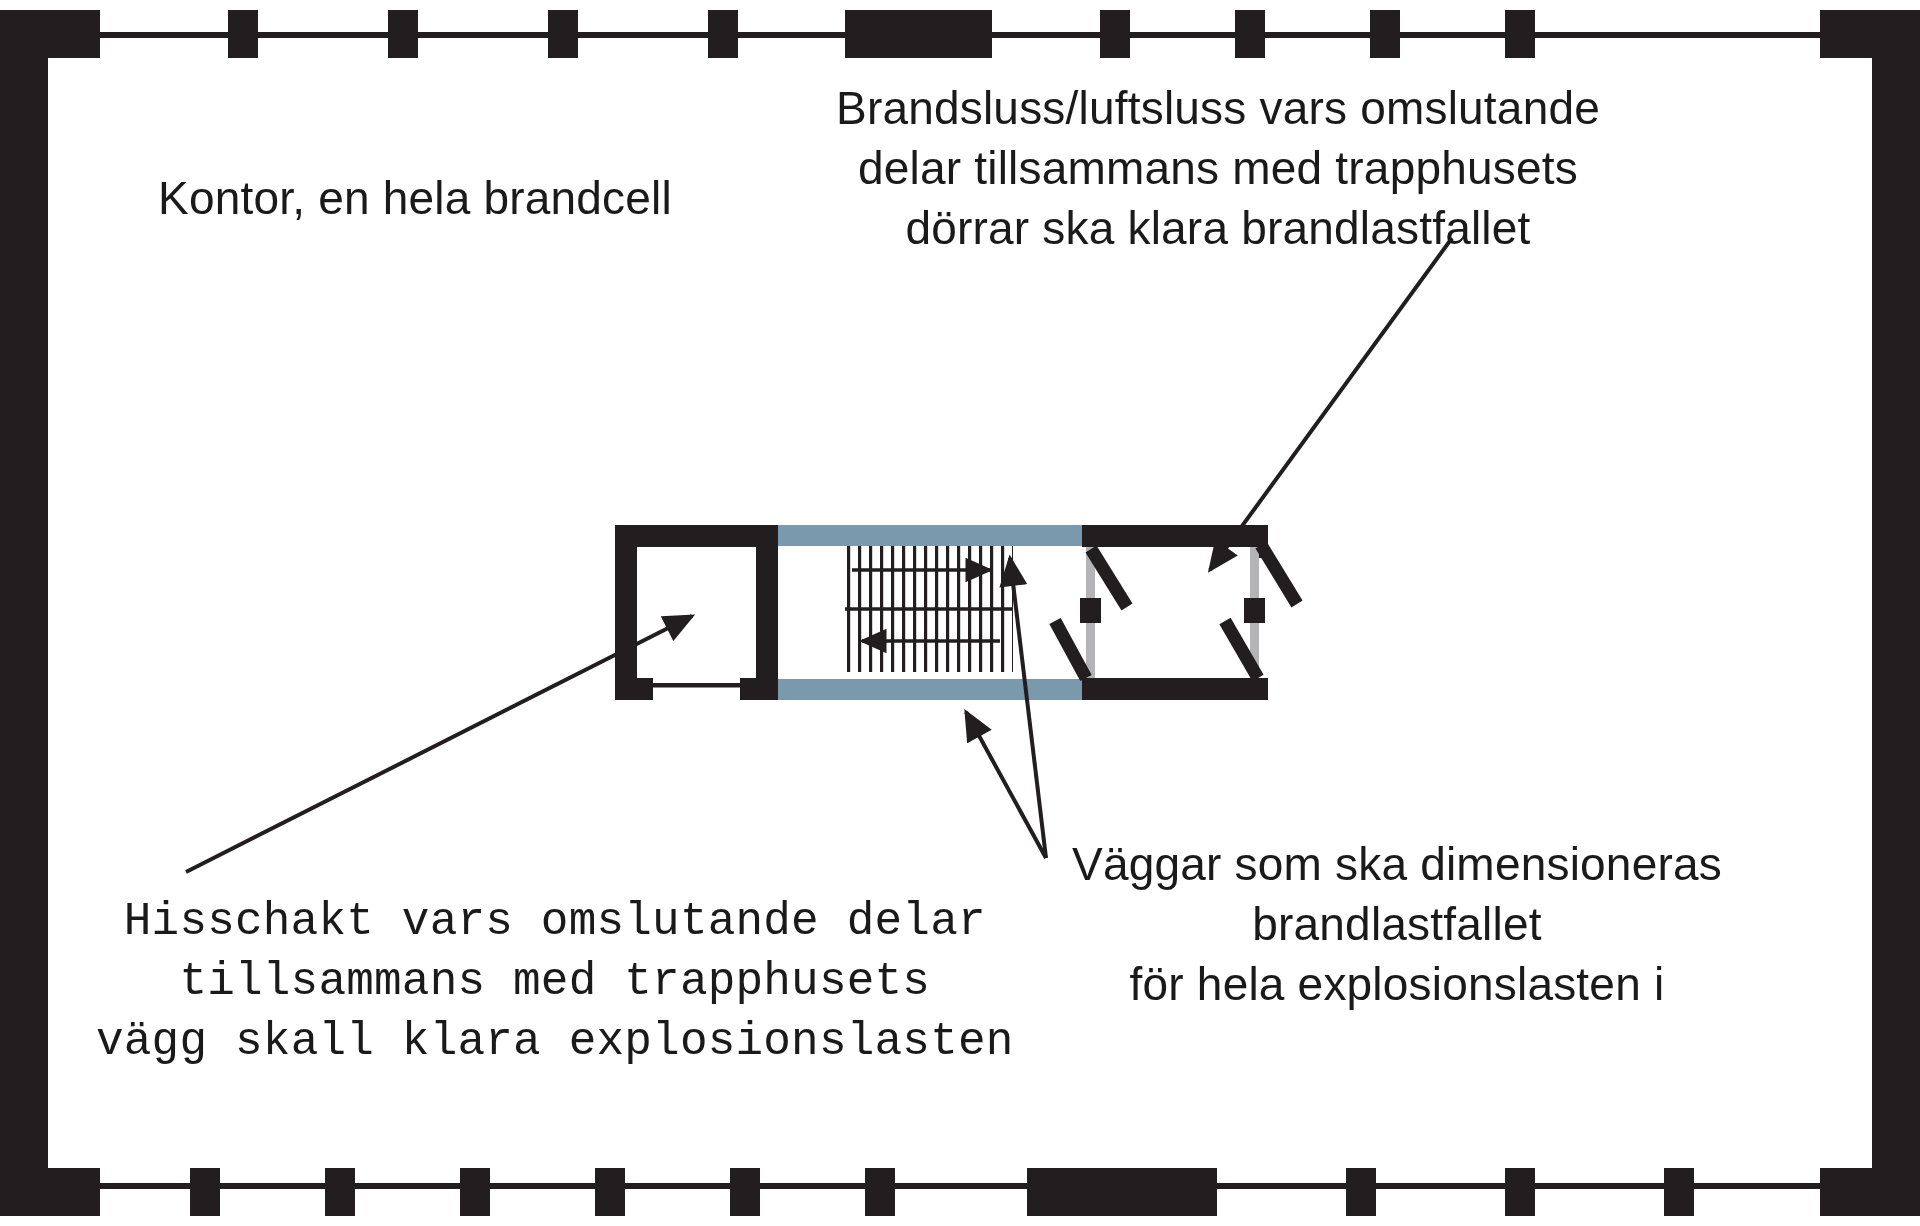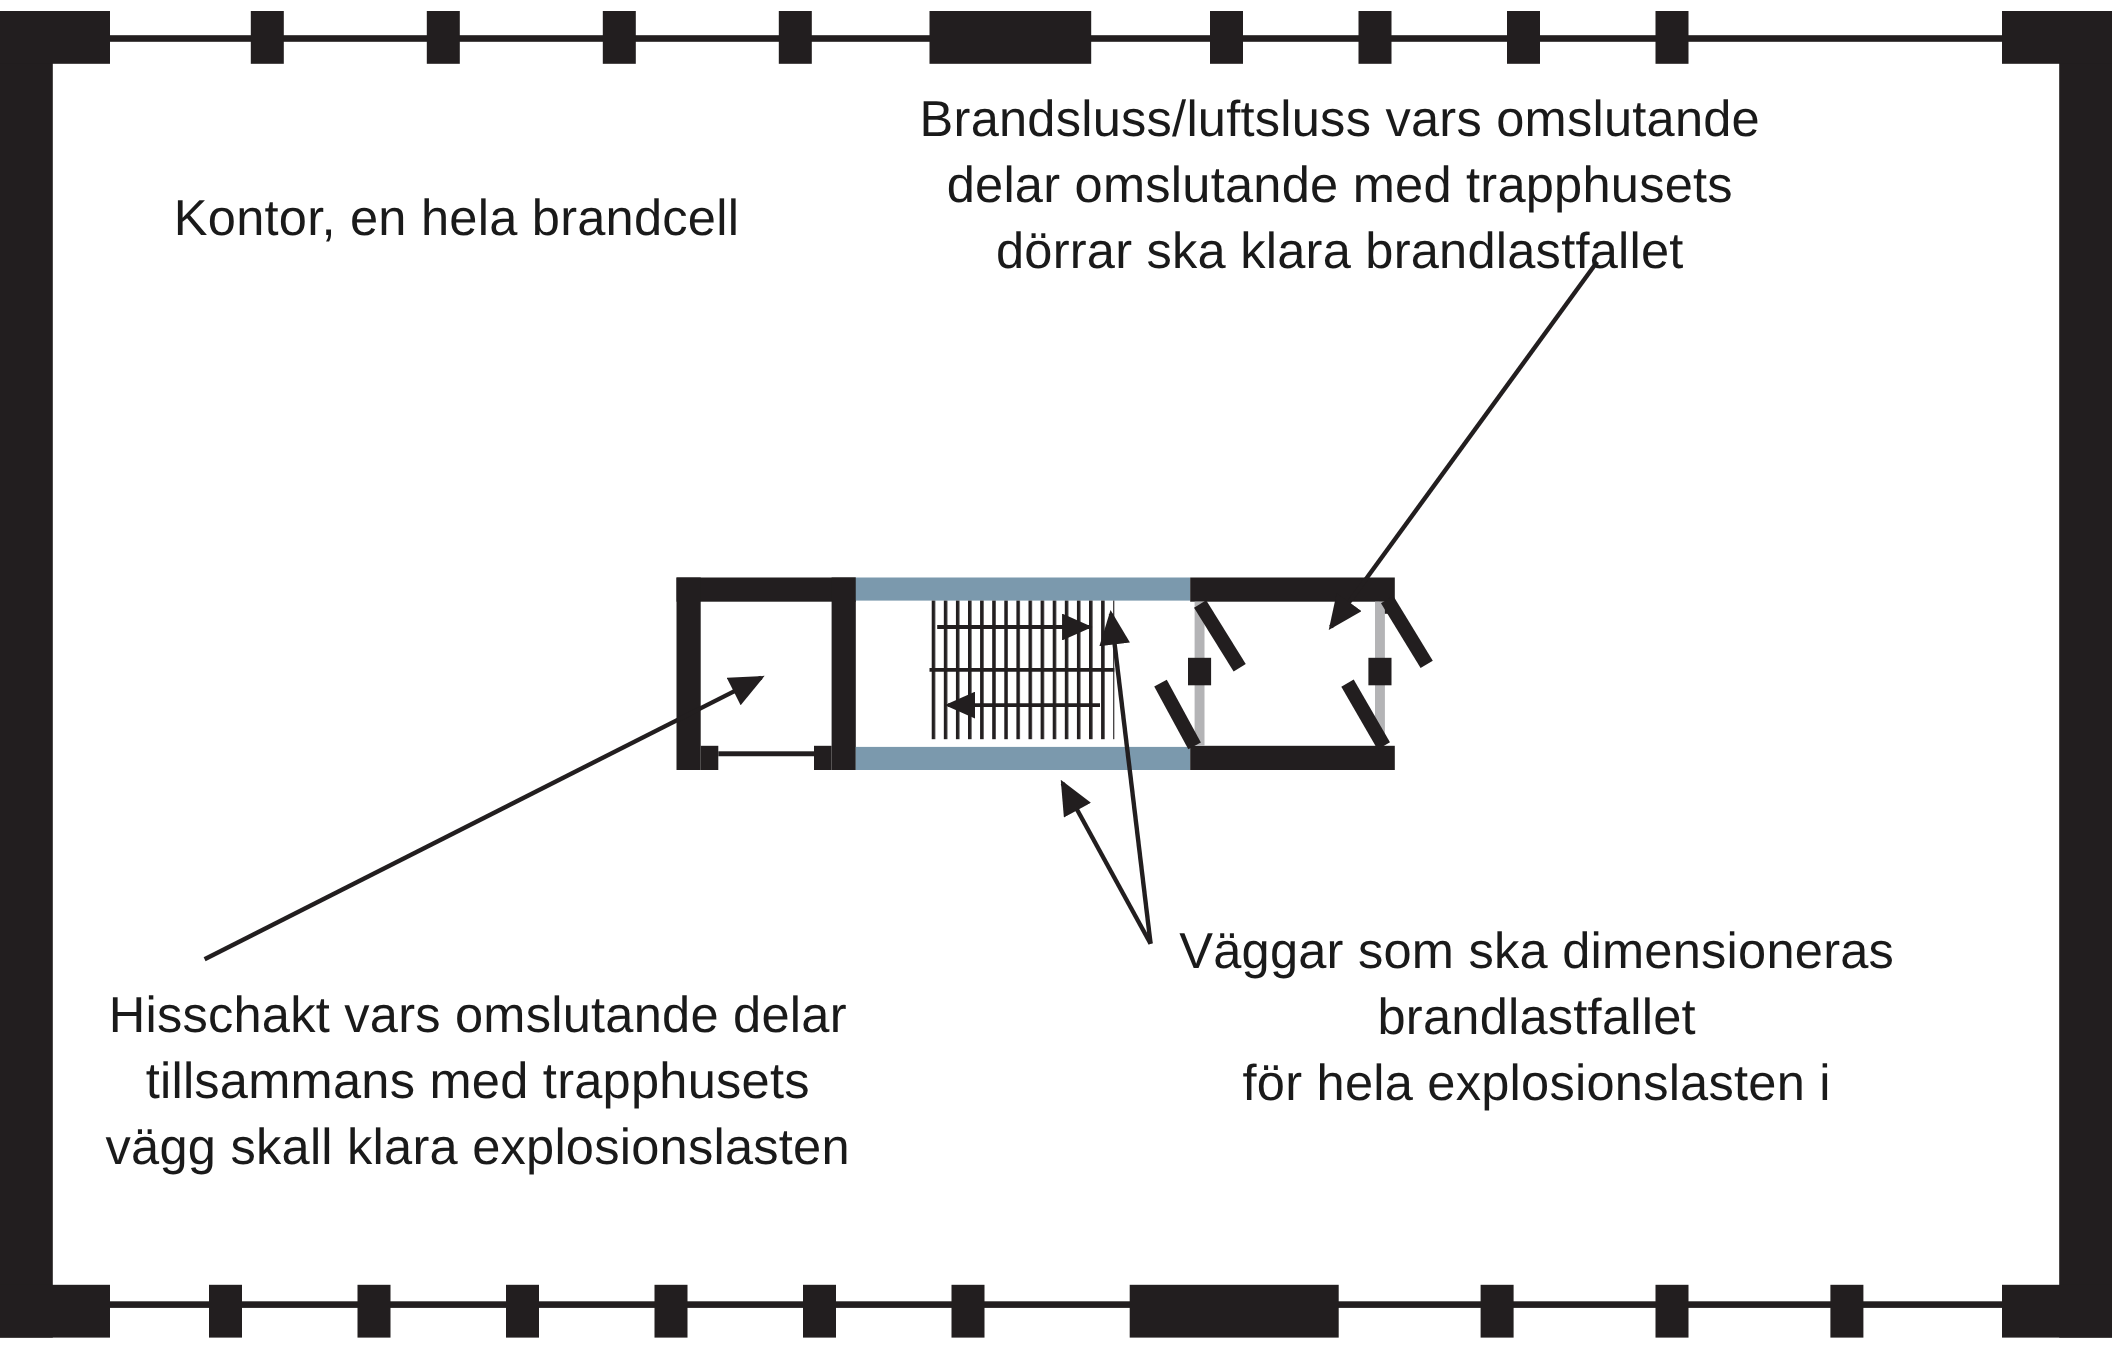--- a/index.html
+++ b/index.html
@@ -117,25 +117,25 @@
       <line x1="1046" y1="858" x2="966" y2="712" class="leader" marker-end="url(#arrowhead)"></line>
     </g>
   </svg>
 
   <div class="label" style="left:158px;top:168px;">
     <div>Kontor, en hela brandcell</div>
   </div>
 
   <div class="label" style="left:836px;top:78px;">
     <div>Brandsluss/luftsluss vars omslutande</div>
-    <div>delar omslutande med trapphusets</div>
+    <div>delar tillsammans med trapphusets</div>
     <div>dörrar ska klara brandlastfallet</div>
   </div>
 
-  <div class="label" style="left:96px;top:892px;">
+  <div class="label" style="left:96px;top:892px;font-family:Liberation Mono, monospace;">
     <div>Hisschakt vars omslutande delar</div>
     <div>tillsammans med trapphusets</div>
     <div>vägg skall klara explosionslasten</div>
   </div>
 
   <div class="label" style="left:1072px;top:834px;">
     <div>Väggar som ska dimensioneras</div>
     <div>brandlastfallet</div>
     <div>för hela explosionslasten i</div>
   </div>

